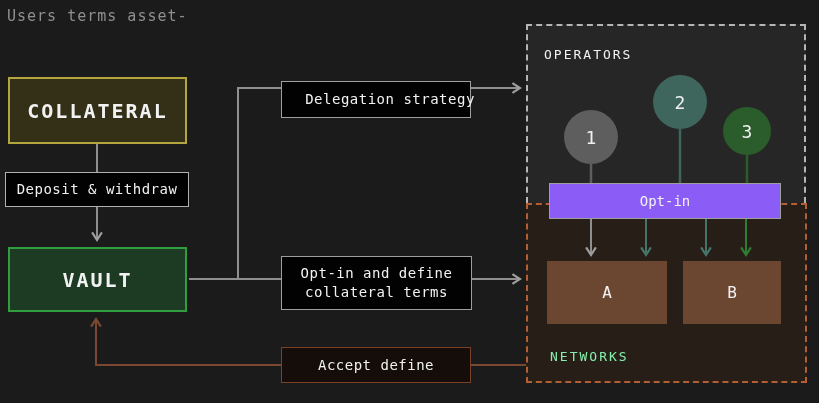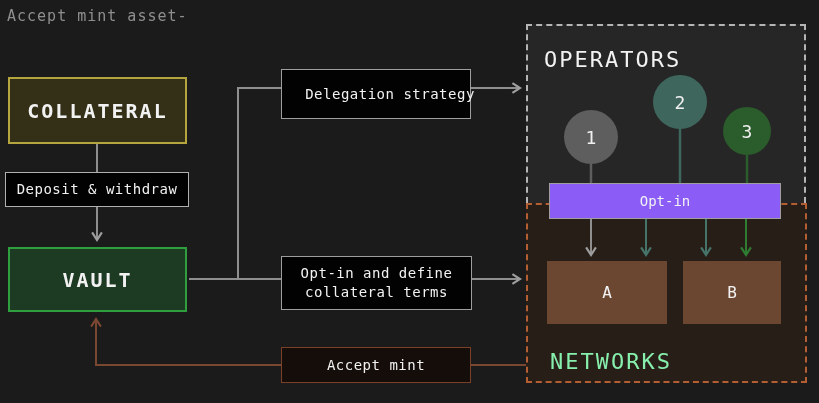--- a/index.html
+++ b/index.html
@@ -29,21 +29,21 @@
     border-color: #b5b5b5;
     border-bottom: none;
   }
   .networks-zone {
     left: 526px; top: 203px; width: 281px; height: 180px;
     background: #281e18;
     border-color: #b45f33;
   }
   .zone-title {
     color: #f2f2f2;
-    font-size: 22px;
+    font-size: 13px;
     letter-spacing: 2px;
     white-space: nowrap;
   }
   .operators-title { left: 544px; top: 47px; }
   .networks-title { left: 550px; top: 349px; color: #86efac; }
 
   svg.connectors { position: absolute; left: 0; top: 0; }
 
   .node {
     display: flex;
@@ -65,21 +65,21 @@
     left: 8px; top: 247px; width: 179px; height: 65px;
     background: #1d3a23;
     border: 2px solid #2e9e3f;
   }
   .deposit-node {
     left: 5px; top: 172px; width: 184px; height: 35px;
     background: #020202;
     border: 1px solid #b0b0b0;
   }
   .delegation-node {
-    left: 281px; top: 69px; width: 190px; height: 50px;
+    left: 281px; top: 81px; width: 190px; height: 37px;
     background: #020202;
     border: 1px solid #9e9e9e;
     padding-left: 28px;
   }
   .restaking-node {
     left: 281px; top: 256px; width: 191px; height: 54px;
     background: #020202;
     border: 1px solid #9e9e9e;
     flex-direction: column;
   }
@@ -154,42 +154,42 @@
     <path d="M680 127 V 183" stroke="#3e665d" stroke-width="2.5" fill="none"></path>
     <path d="M747 153 V 183" stroke="#2b5c2b" stroke-width="2.5" fill="none"></path>
 
     <path d="M591 219 V 255" stroke="#8f8f8f" stroke-width="2" fill="none" marker-end="url(#ah-gray)"></path>
     <path d="M646 219 V 255" stroke="#45746a" stroke-width="2" fill="none" marker-end="url(#ah-teal)"></path>
     <path d="M706 219 V 255" stroke="#45746a" stroke-width="2" fill="none" marker-end="url(#ah-teal)"></path>
     <path d="M746 219 V 255" stroke="#2e7d32" stroke-width="2" fill="none" marker-end="url(#ah-green)"></path>
   </svg>
 
   <div class="abs caption">
-    <div>Accept mint asset-</div>
+    <div>Users terms asset-</div>
   </div>
 
   <div class="abs node big-label collateral-node">
     <span>COLLATERAL</span>
   </div>
   <div class="abs node small-label deposit-node">
     <span>Deposit &amp; withdraw</span>
   </div>
   <div class="abs node big-label vault-node">
     <span>VAULT</span>
   </div>
 
   <div class="abs node small-label delegation-node">
     <span>Delegation strategy</span>
   </div>
   <div class="abs node small-label restaking-node">
     <span>Opt-in and define</span>
     <span>collateral terms</span>
   </div>
   <div class="abs node small-label accept-node">
-    <span>Accept mint</span>
+    <span>Accept define</span>
   </div>
 
   <div class="abs zone-title operators-title">OPERATORS</div>
   <div class="abs circle circle-1">
     <span>1</span>
   </div>
   <div class="abs circle circle-2">
     <span>2</span>
   </div>
   <div class="abs circle circle-3">

